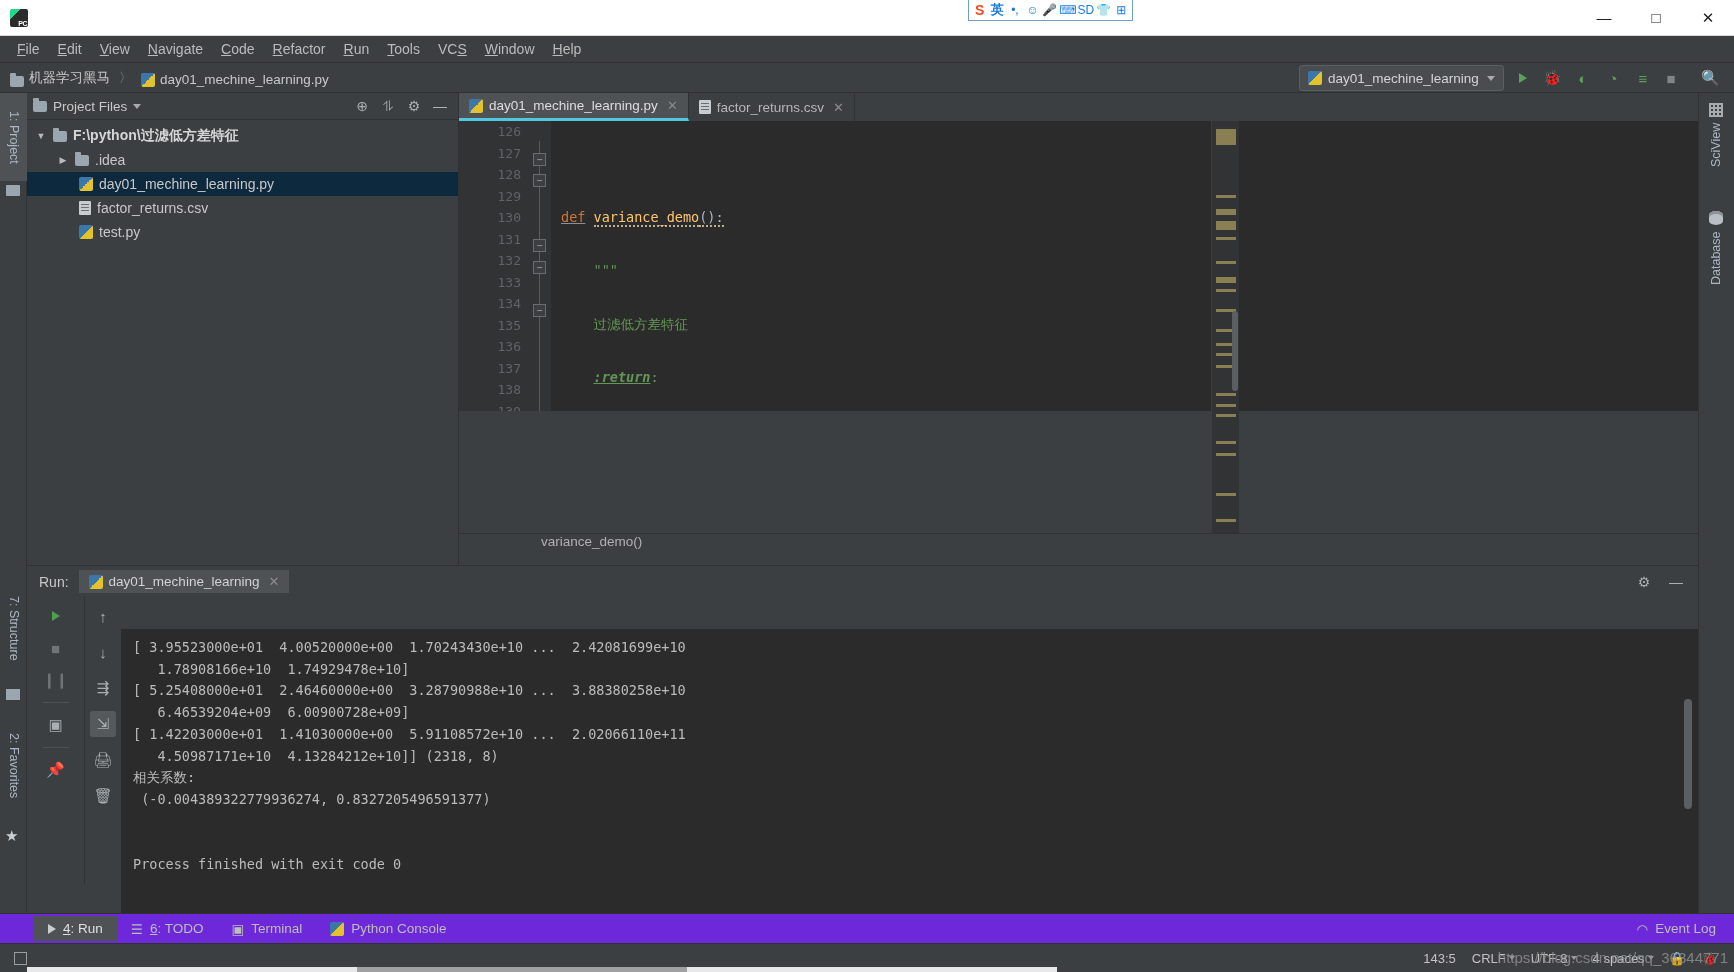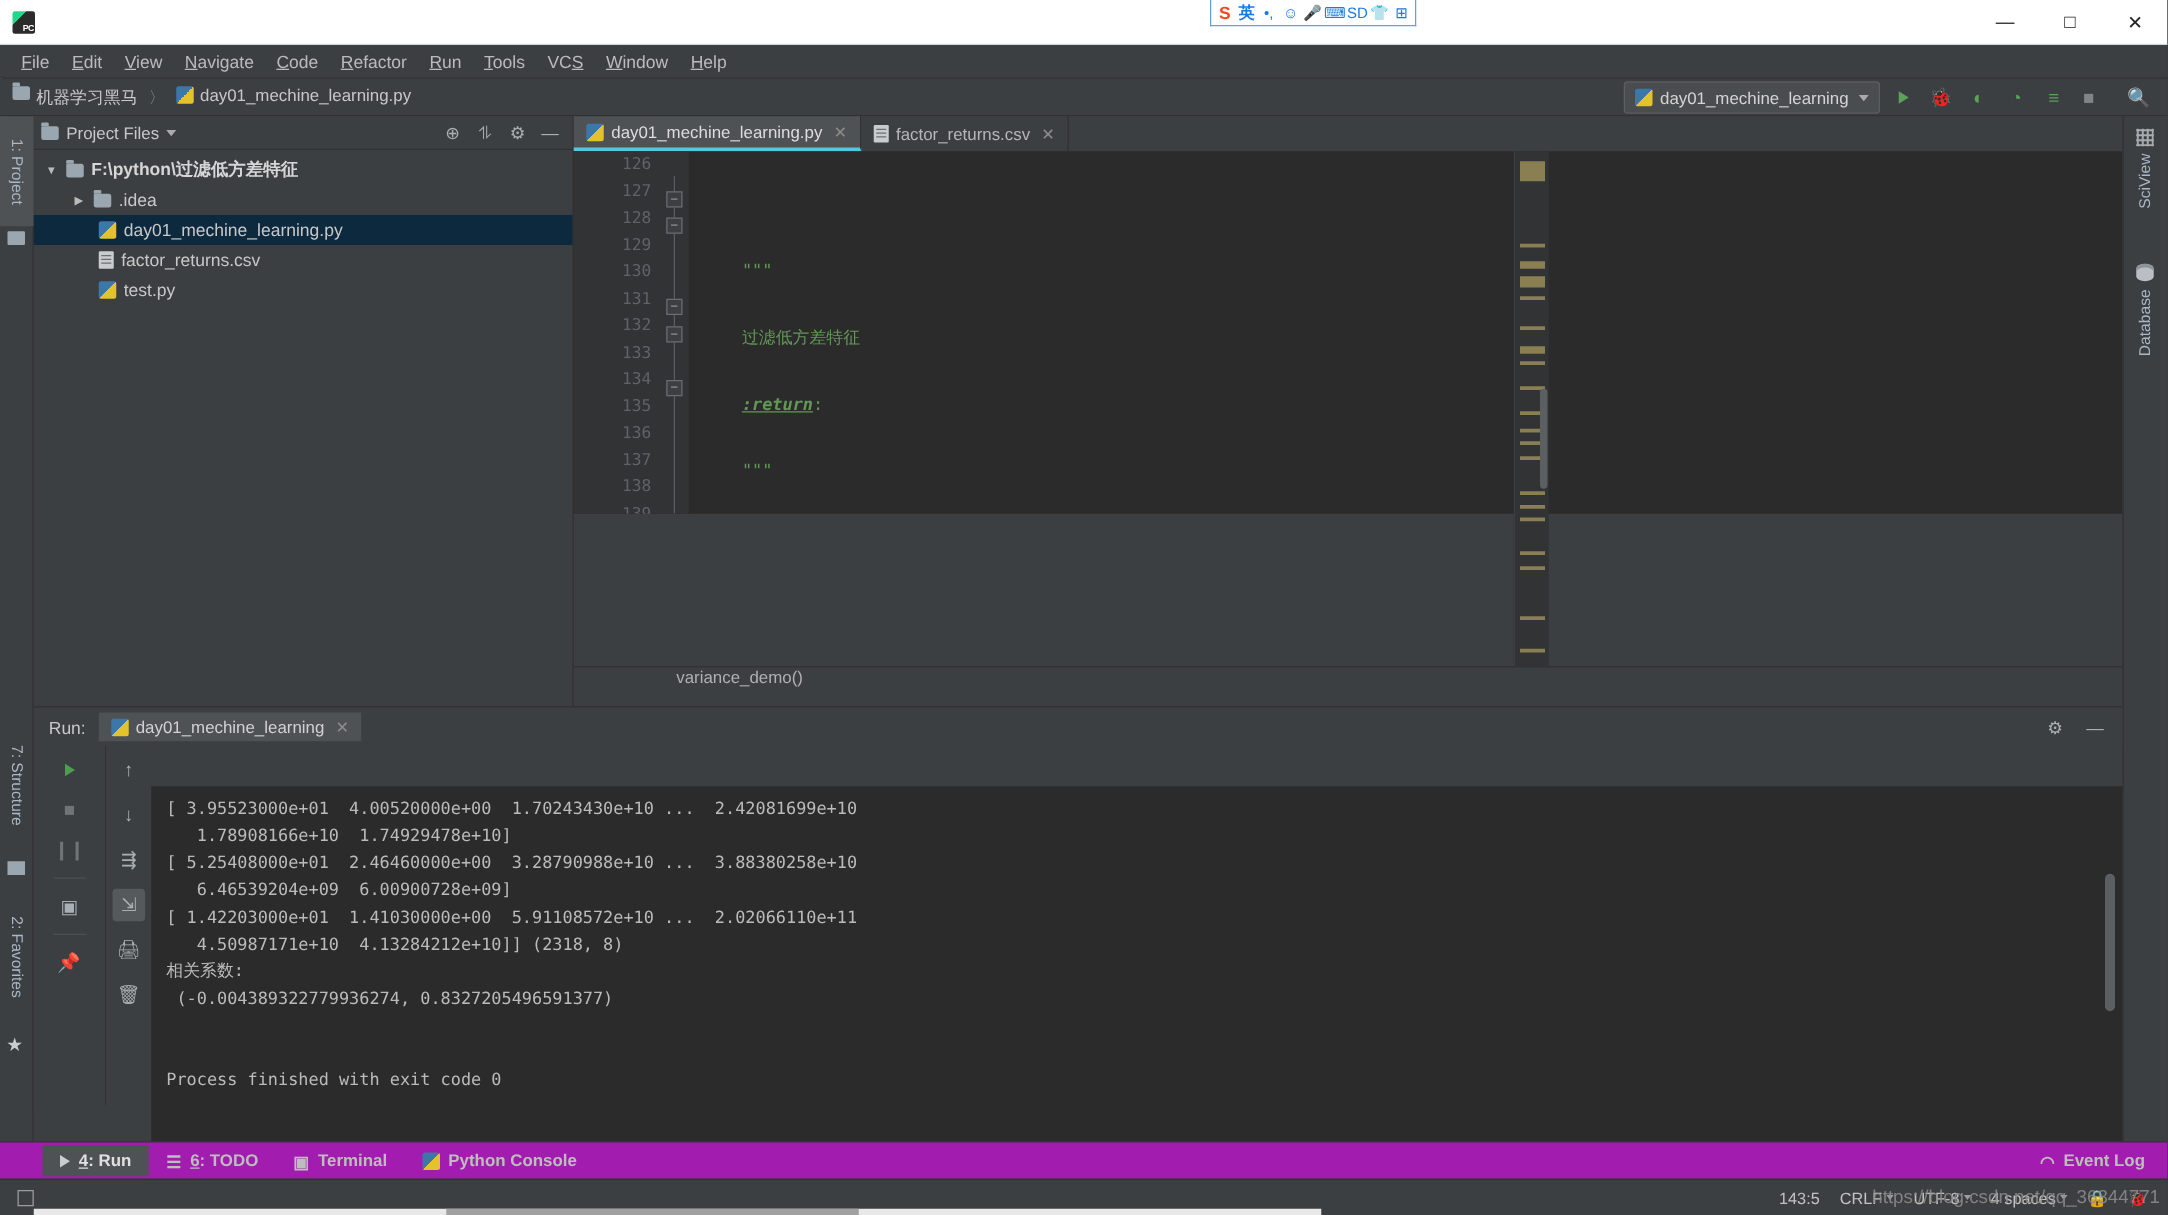--- a/index.html
+++ b/index.html
@@ -57,21 +57,21 @@
     padding: 3px 9px; font-size: 14px; color: #bbbbbb; cursor: default; white-space: nowrap;
   }
   .menu-item u { text-decoration: underline; }
 
   
   .navbar {
     position: absolute; left: 0; top: 63px; width: 1734px; height: 30px;
     background: #3c3f41; display: flex; align-items: center; padding-left: 10px;
     border-bottom: 1px solid #2f3133;
   }
-  .crumb { display: flex; align-items: flex-start; gap: 5px; font-size: 13.5px; color: #c8c8c8; }
+  .crumb { display: flex; align-items: flex-end; gap: 5px; font-size: 13.5px; color: #c8c8c8; }
   .crumb-sep { color: #888; margin: 0 4px; font-size: 13px; }
   .folder-ic {
     width: 14px; height: 11px; background: #9aa7b0; border-radius: 1px 2px 2px 2px; position: relative;
   }
   .folder-ic::before {
     content: ""; position: absolute; left: 0; top: -3px; width: 6px; height: 3px;
     background: #9aa7b0; border-radius: 1px 1px 0 0;
   }
   .py-ic {
     width: 14px; height: 14px; position: relative; border-radius: 2px; overflow: hidden;
@@ -247,23 +247,22 @@
     position: absolute; left: 94px; top: -29px; width: 1577px; height: 287px;
     background: #2b2b2b; padding: 8px 0 0 12px; overflow: hidden;
     font-family: "DejaVu Sans Mono", "Liberation Mono", monospace;
     font-size: 13.5px; color: #bbbbbb; line-height: 21.7px; white-space: pre; margin-top: 32px;
   }
   .csb { position: absolute; right: 6px; top: 70px; width: 8px; height: 110px; background: #5c5f61; border-radius: 4px; }
 
   
   .bottombar {
     position: absolute; left: 0; bottom: 29px; width: 1734px; height: 30px;
-    background: #a21caf; display: flex; align-items: center; padding-left: 34px; gap: 0px;
+    background: #6d28d9; display: flex; align-items: center; padding-left: 34px; gap: 0px;
     border-top: 1px solid #2f3133;
-    font-weight: bold;
   }
   .bbtn { display: flex; align-items: center; gap: 7px; padding: 5px 14px; font-size: 13.5px; color: #bdbdbd; }
   .bbtn.sel { background: #4e5254; color: #e0e0e0; }
   .bbtn u { text-decoration: underline; }
   .eventlog {
     margin-left: auto; display: flex; align-items: center; gap: 7px;
     padding-right: 18px; font-size: 13.5px; color: #bdbdbd;
   }
 
   
@@ -452,20 +451,21 @@
       <div class="foldline" style="top:20px;height:270px"></div>
       <div class="fold" style="top:32px">−</div>
       <div class="fold" style="top:53px">−</div>
       <div class="fold" style="top:118px">−</div>
       <div class="fold" style="top:140px">−</div>
       <div class="fold" style="top:183px">−</div>
     </div>
 
     <div class="code">
       <div class="cl">&nbsp;</div>
+      <div class="cl"><span class="kw und">def</span> <span class="fn sqg">variance_demo</span><span class="sqg">():</span></div>
       <div class="cl">    <span class="doc">"""</span></div>
       <div class="cl">    <span class="doc">过滤低方差特征</span></div>
       <div class="cl">    <span class="doci">:return</span><span class="doc">:</span></div>
       <div class="cl">    <span class="doc">"""</span></div>
       <div class="cl">    <span class="cmt sqg">#获取数据</span></div>
       <div class="cl">    <span class="cmt sqg">#实例化转换器类</span></div>
       
       
       
       

